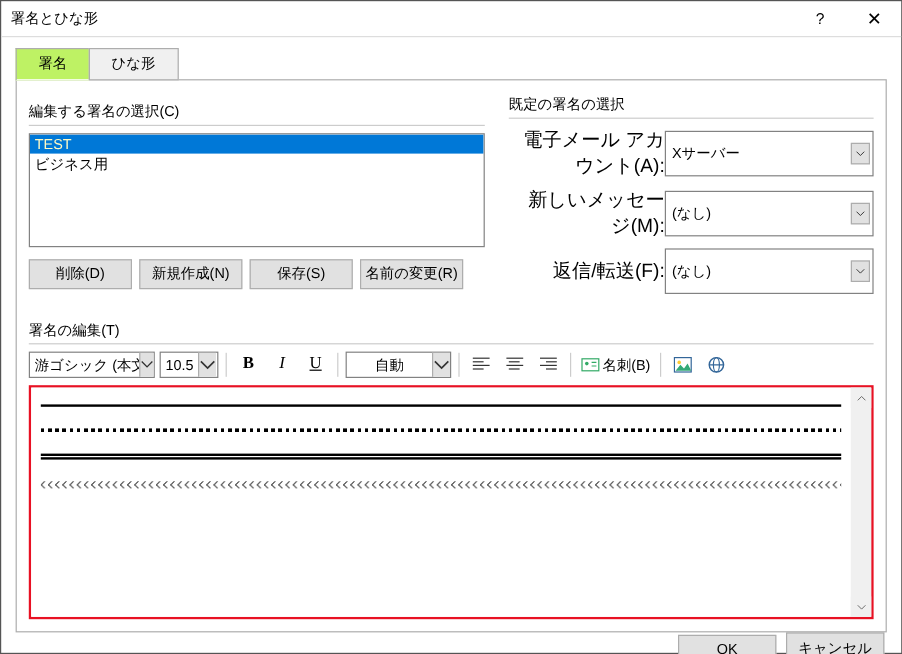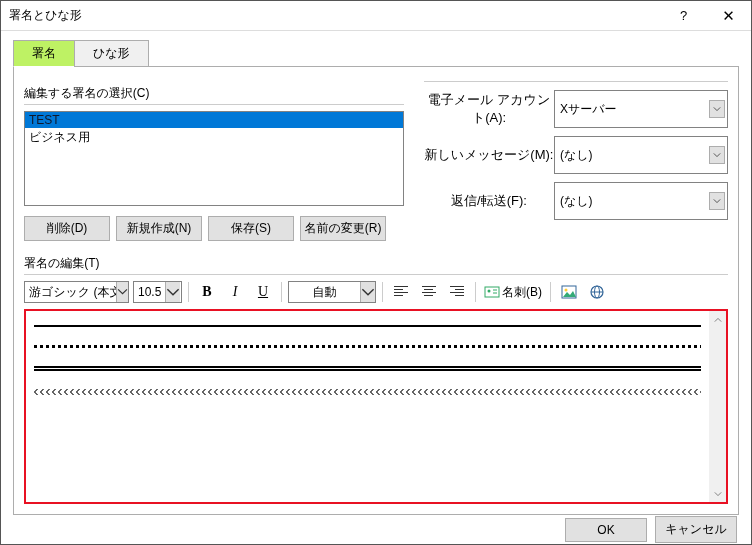--- a/index.html
+++ b/index.html
@@ -14,25 +14,25 @@
 .tab{padding:4px 18px;border:1px solid #adadad;background:#fff;margin-right:-1px;cursor:default}
 .tab.active{border-bottom:1px solid #fff;background:#bef264}
 .tab.inactive{background:#f0f0f0}
 .tabpanel{border:1px solid #adadad;padding:12px 10px 10px 10px;border-top:1px solid #adadad}
 .row{display:flex;gap:20px}
 .col-left{flex:0 0 380px}
 .col-right{flex:1}
 .fieldset{border:1px solid #ccc;padding:8px;position:relative;margin-top:6px}
 .listbox{width:100%;height:95px;border:1px solid #828282;background:#fff;overflow:hidden}
 .listitem{padding:1px 4px;font-size:12px}
-.listitem.selected{background:#0078d7;color:#0f172a}
+.listitem.selected{background:#0078d7;color:#fef9c3}
 .btnrow{display:flex;gap:6px;margin-top:10px}
 .btn{padding:3px 0;border:1px solid #adadad;background:#e1e1e1;min-width:86px;text-align:center;cursor:default}
 .formrow{display:flex;align-items:center;margin-bottom:8px}
-.formrow label{width:130px;text-align:center;font-size:13px}
+.formrow label{width:130px;text-align:right;font-size:16px}
 .select{flex:1;height:38px;border:1px solid #828282;display:flex;align-items:center;justify-content:space-between;padding:0 2px 0 5px;background:#fff}
 .select .arrow{width:16px;height:18px;border:1px solid #adadad;background:#e1e1e1;display:flex;align-items:center;justify-content:center}
 .arrow svg{width:8px;height:8px}
 .group-label{font-size:12px;margin-bottom:2px}
 .toolbar{display:flex;align-items:center;gap:4px;margin:6px 0 6px 0;flex-wrap:nowrap}
 .tb-select{height:22px;border:1px solid #828282;display:flex;align-items:center;background:#fff}
 .tb-select .val{padding:0 4px;white-space:nowrap;overflow:hidden}
 .tb-select .ar{width:15px;height:20px;border-left:1px solid #adadad;background:#e1e1e1;display:flex;align-items:center;justify-content:center}
 .iconbtn{width:24px;height:22px;display:flex;align-items:center;justify-content:center}
 .sep{width:1px;height:20px;background:#ccc;margin:0 2px}
@@ -82,20 +82,21 @@
             <div class="btnrow">
               <div class="btn"><span>削除(D)</span></div>
               <div class="btn"><span>新規作成(N)</span></div>
               <div class="btn"><span>保存(S)</span></div>
               <div class="btn"><span>名前の変更(R)</span></div>
             </div>
           </div>
         </div>
 
         <div class="col-right">
+          <div class="group-label"><span>既定の署名の選択</span></div>
           <div style="border-top:1px solid #ccc;margin:2px 0 8px 0"></div>
           <div class="formrow">
             <label>電子メール アカウント(A):</label>
             <div class="select">
               <span>Xサーバー</span>
               <span class="arrow">
                   <svg viewBox="0 0 10 10">
                     <path d="M1 3 L5 7 L9 3" stroke="#333" fill="none"></path>
                   </svg>
                 </span>

